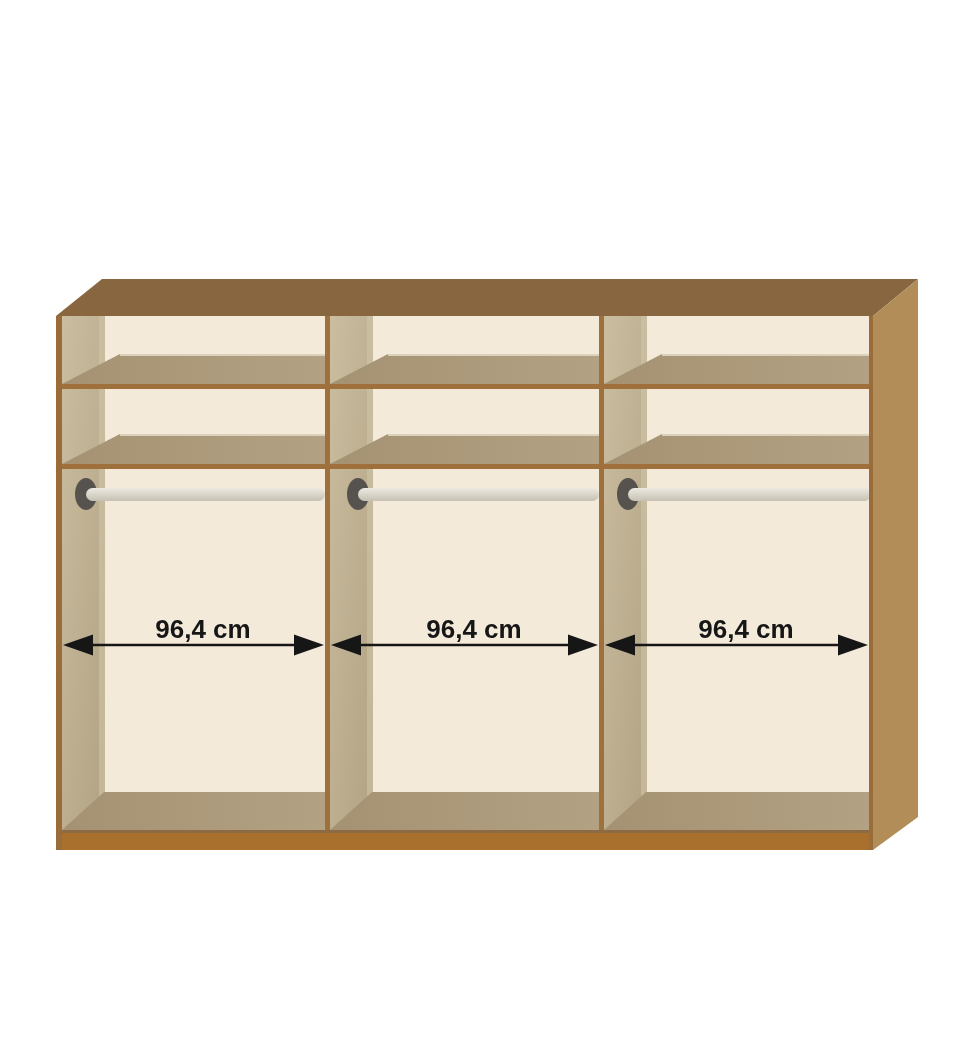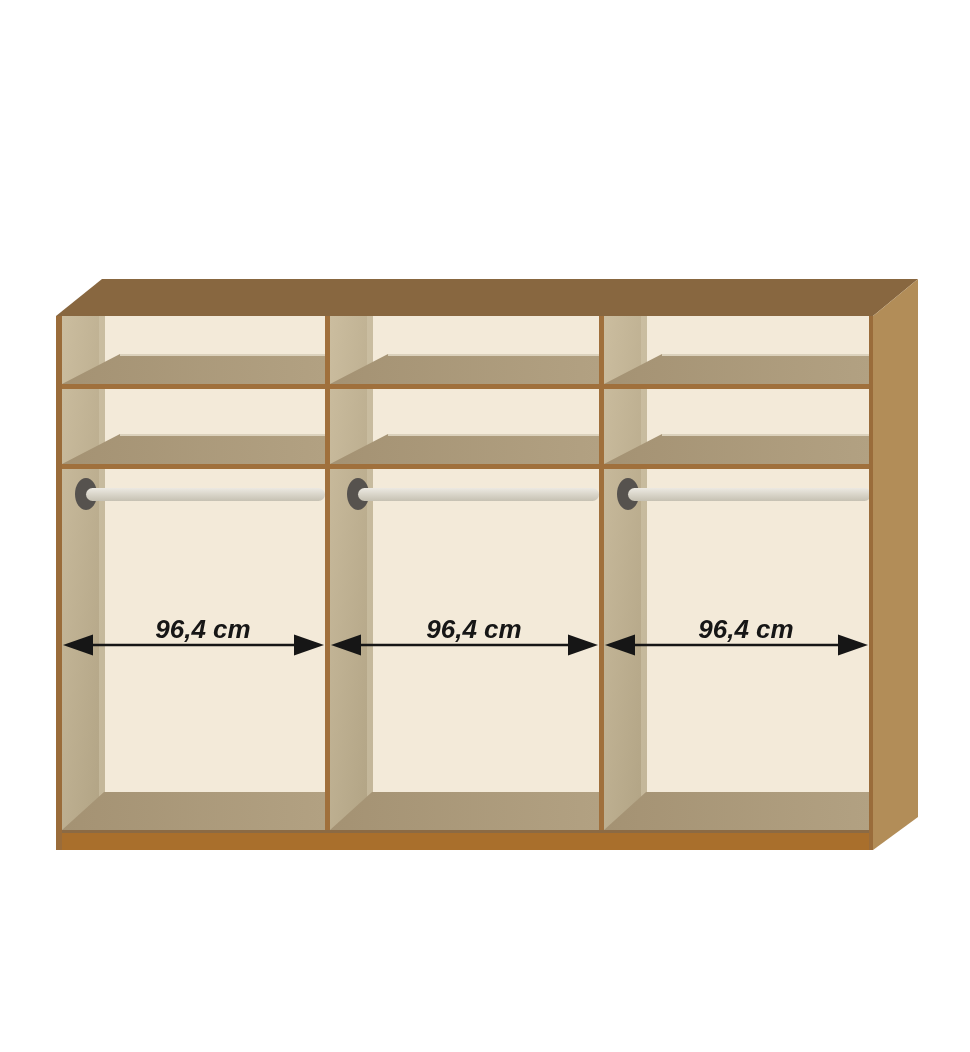--- a/index.html
+++ b/index.html
@@ -3,21 +3,20 @@
 <meta charset="utf-8">
 <style>
   html, body { margin: 0; padding: 0; background: #ffffff; }
   .stage {
     position: relative;
     width: 970px;
     height: 1052px;
     background: #f97316;
     font-family: "Liberation Sans", sans-serif;
     overflow: hidden;
-    font-style: italic;
   }
   .stage svg { display: block; }
   .dim-label {
     font-family: "Liberation Sans", sans-serif;
     font-size: 26px;
     font-weight: 700;
     fill: #161616;
   }
 </style>
 </head>

